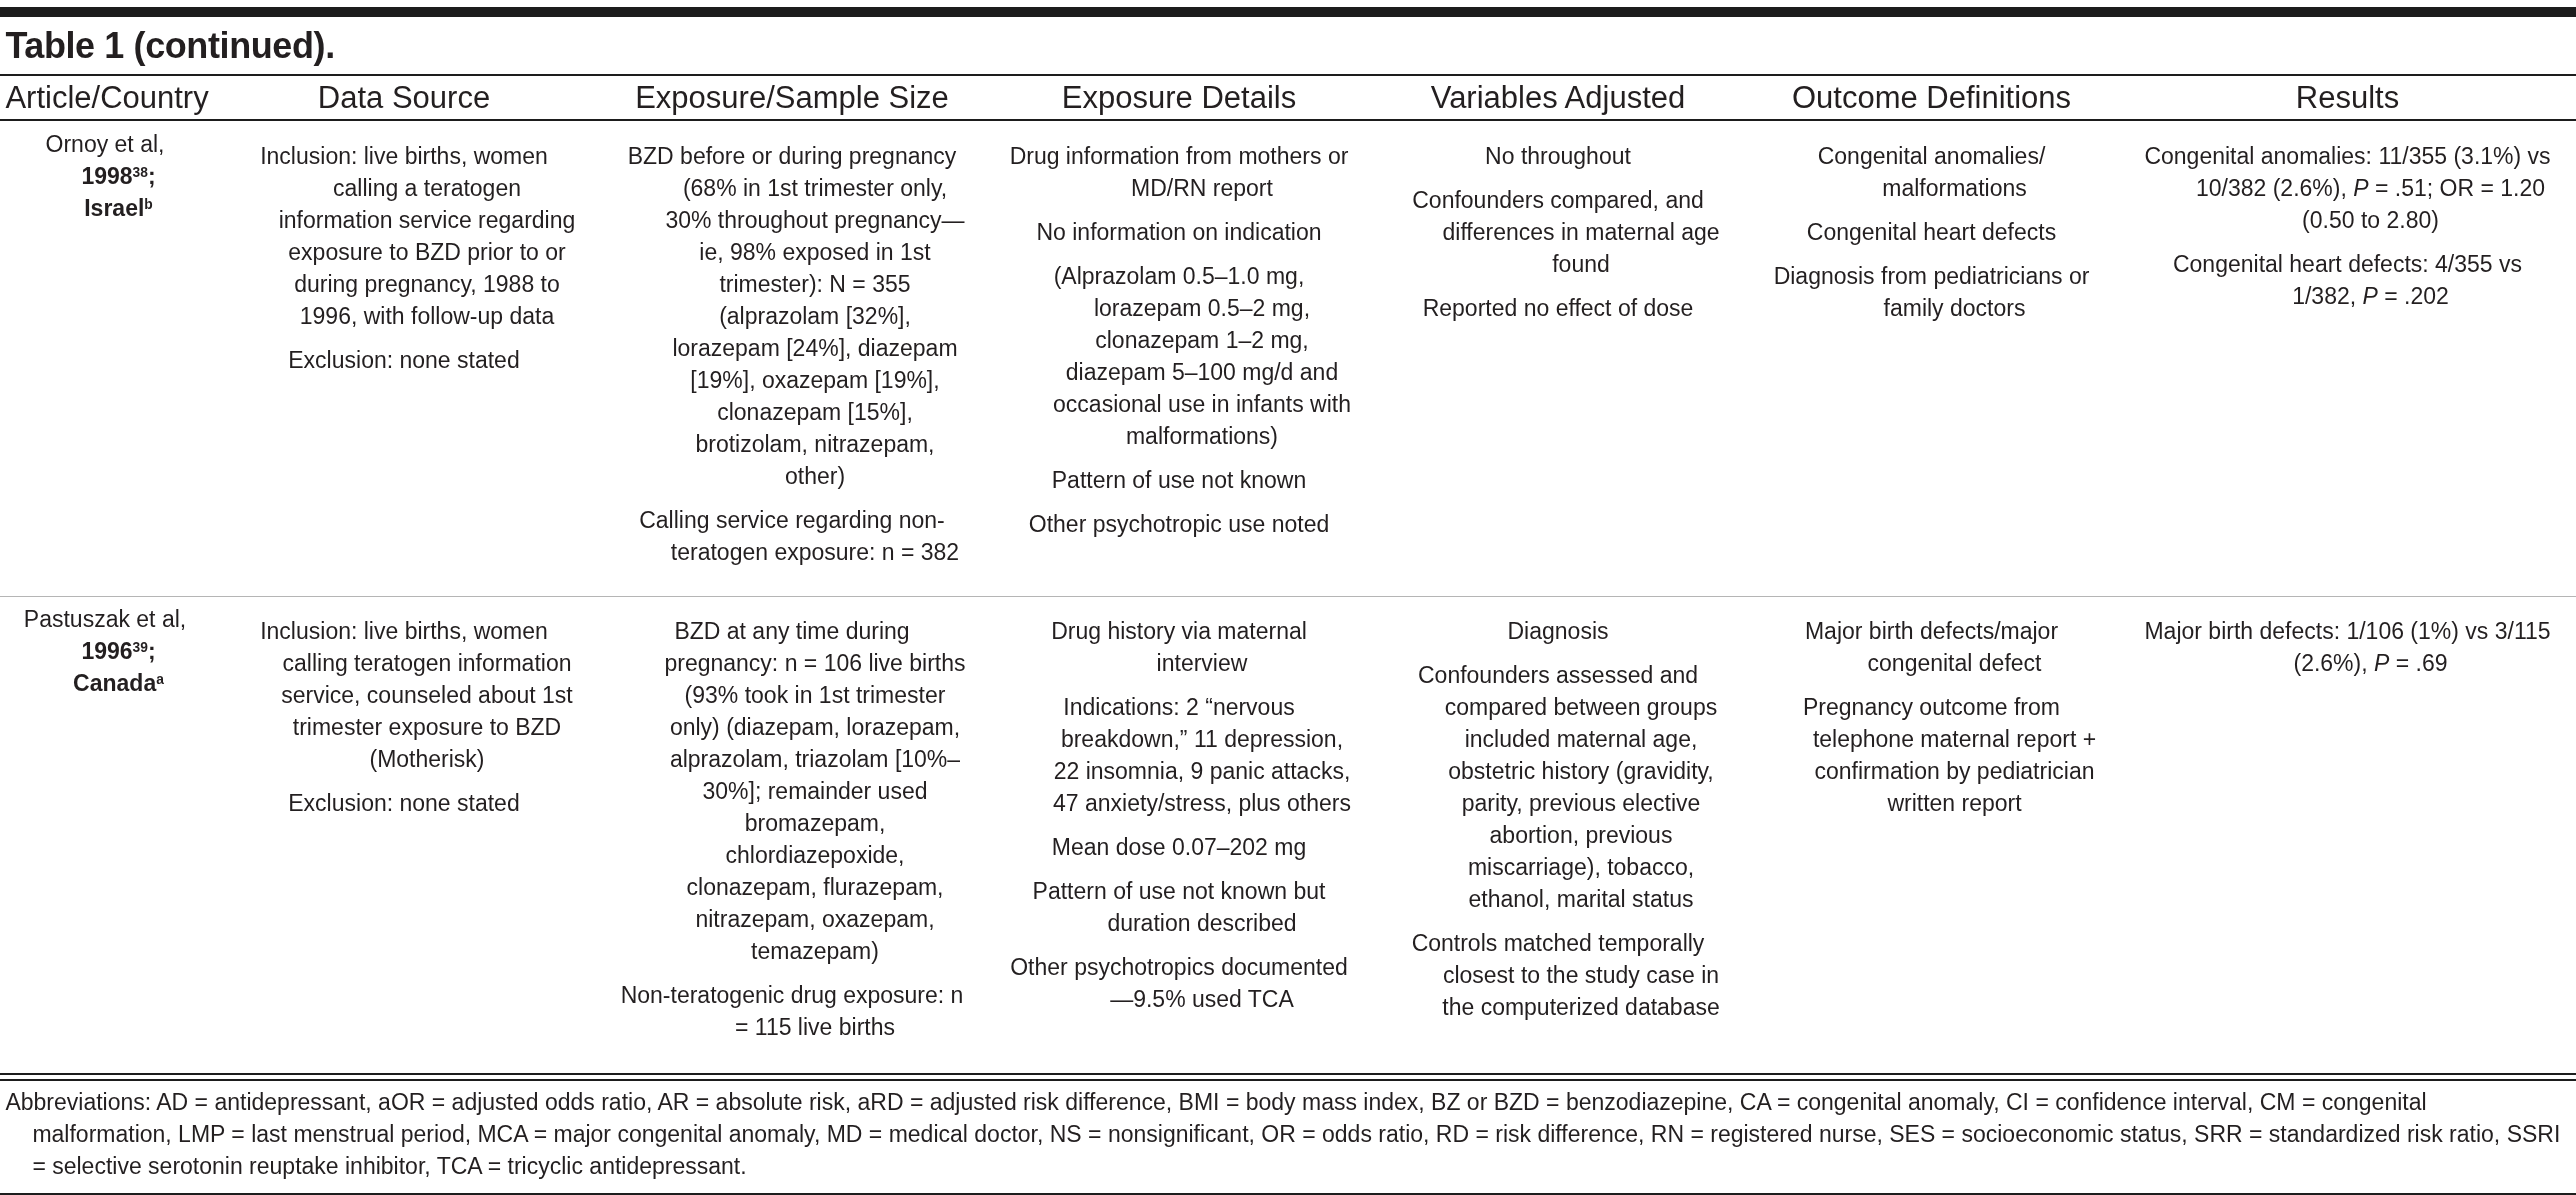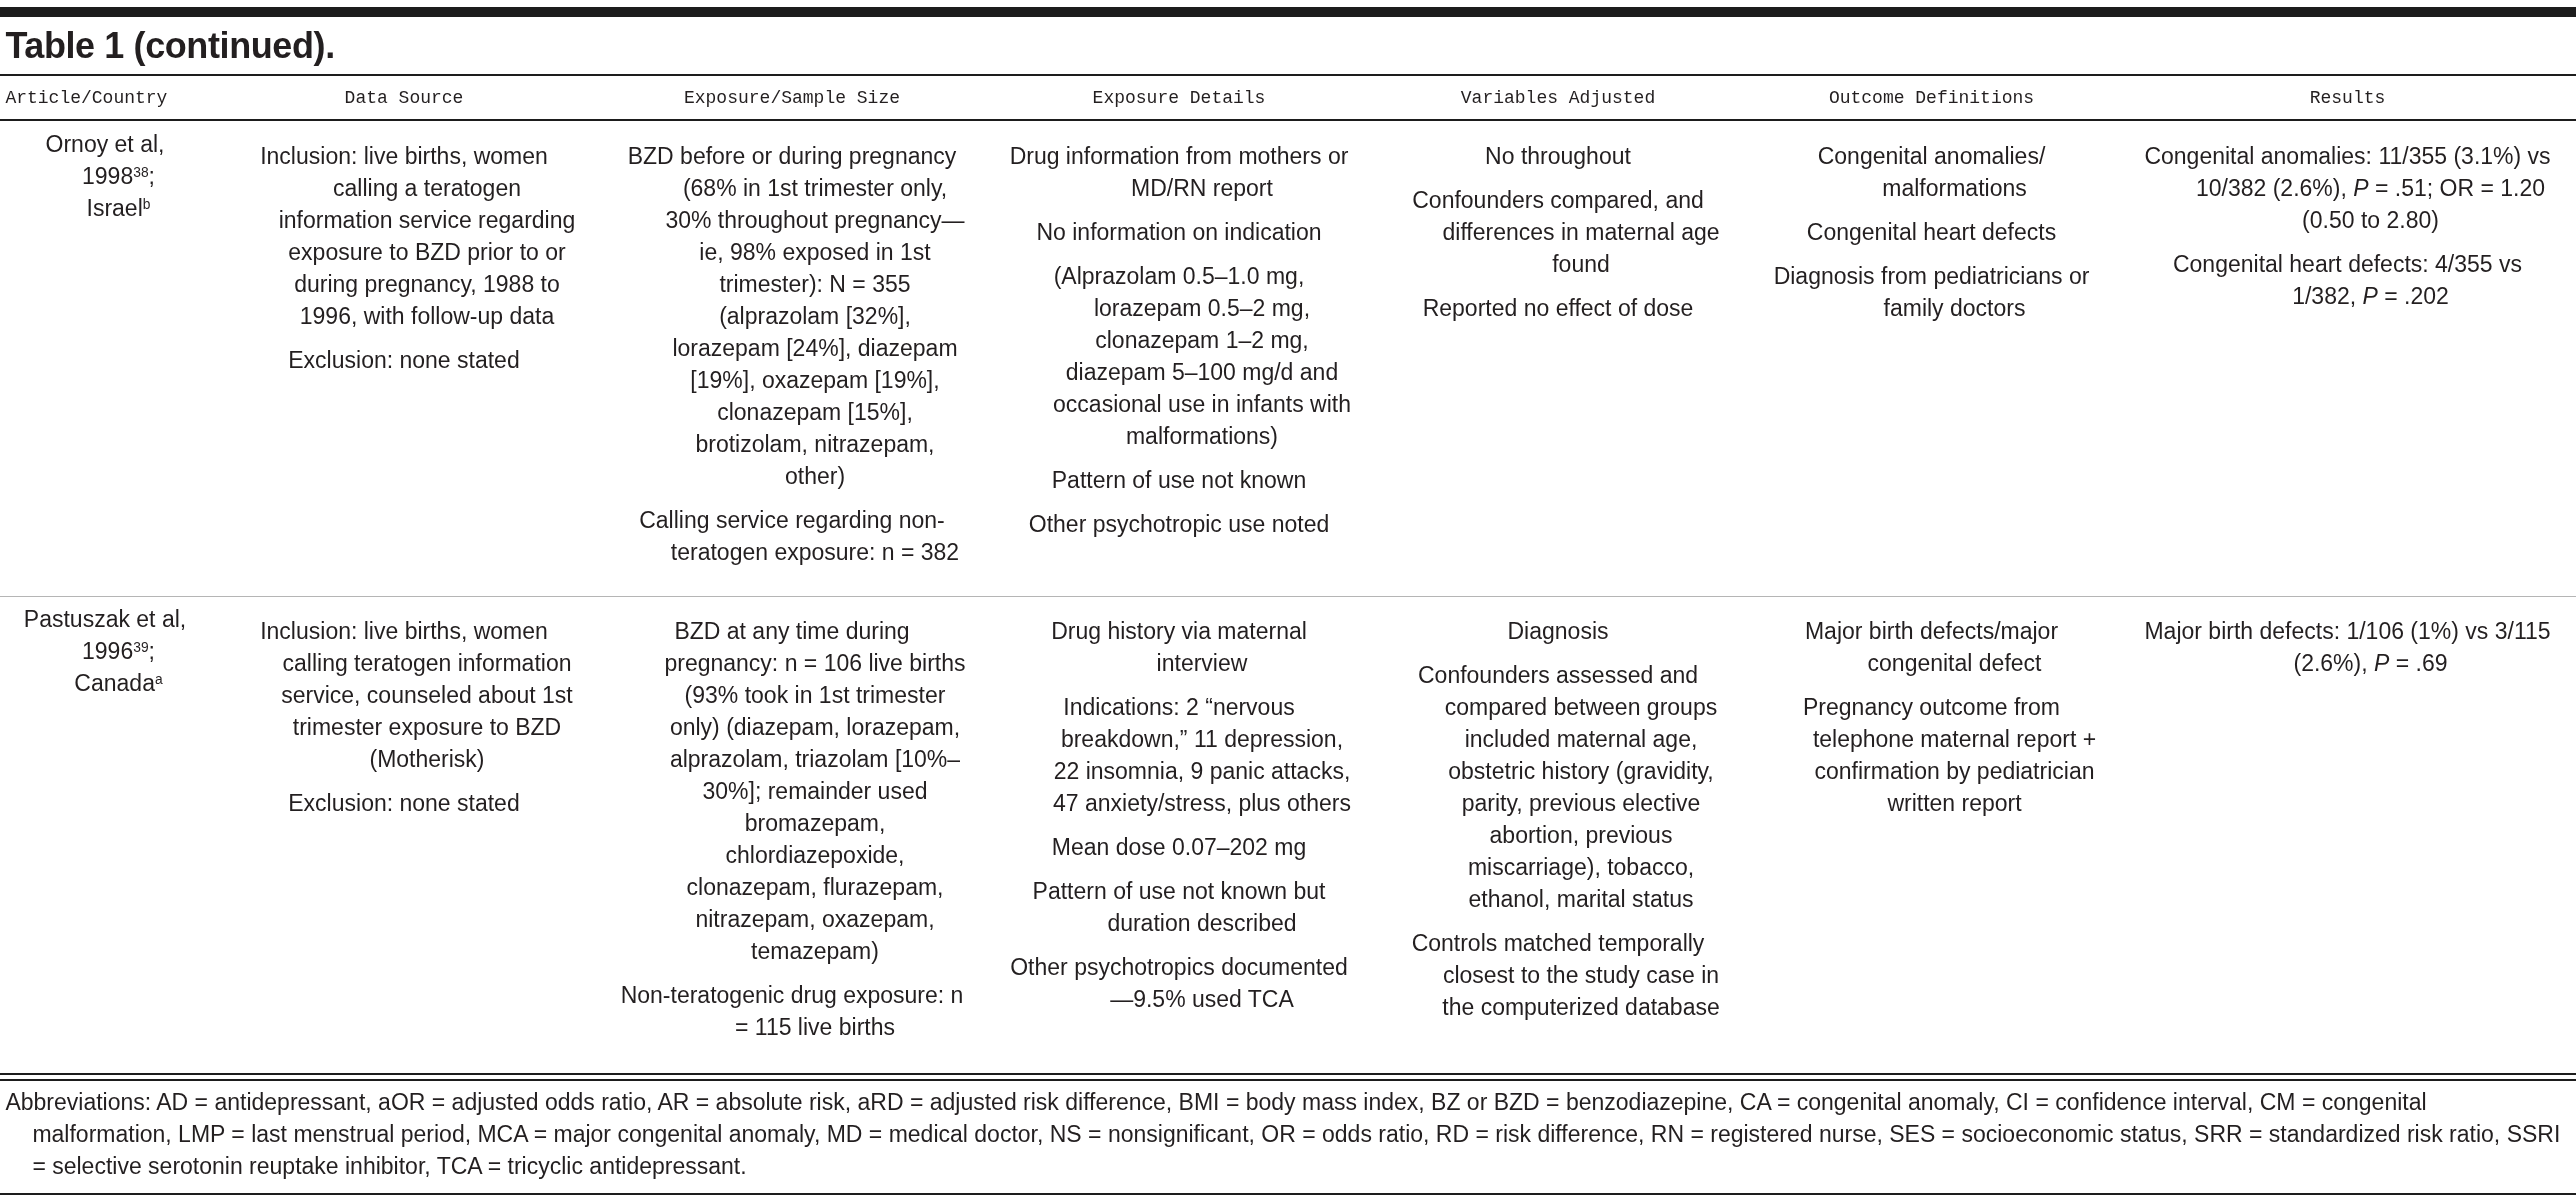--- a/index.html
+++ b/index.html
@@ -11,32 +11,32 @@
   }
   .page { width:2576px; }
   .rule-top { margin-top:7.1px; height:9.8px; background:#1d1d1d; }
   .rule-bottom { height:3.6px; background:#1d1d1d; margin-top:10.7px; }
   .title {
     font-weight:bold; font-size:36px; line-height:43px;
     margin:7.1px 0 7.1px 5.4px; letter-spacing:-0.4px;
   }
   table.tbl { width:100%; border-collapse:collapse; border-top:2.7px solid #1d1d1d; table-layout:fixed; }
   thead th {
-    font-weight:normal; font-size:18px; line-height:30px;
+    font-weight:normal; font-size:31px; line-height:30px;
     padding:7.1px 5.4px 6.2px 5.4px; text-align:center;
-    border-bottom:2.7px solid #1d1d1d; white-space:nowrap; overflow:visible;font-family:Liberation Mono, monospace;
+    border-bottom:2.7px solid #1d1d1d; white-space:nowrap; overflow:visible;
   }
   thead th.first { text-align:left; padding-left:5.4px; }
   td { vertical-align:top; padding:6.2px 7.1px 16px 7.1px;text-align:center; }
   tbody tr.r2 td { border-top:1.8px solid #b5b5b5; }
   
   .cp { margin:12px; padding-left:46px; text-indent:-46px; }
   
   .al { margin:0; padding-left:0; text-indent:0; }
-  .al ~ .al { padding-left:27px; }
+  .al ~ .al { padding-left:27px;font-weight:bold; }
   sup { font-size:60%; line-height:0; vertical-align:baseline; position:relative; top:-0.5em; }
   em { font-style:italic; }
   .double-rule {
     margin-top:1.8px; height:4.5px;
     border-top:2.7px solid #1d1d1d; border-bottom:2.7px solid #1d1d1d;
   }
   .footnotes { padding:5.4px 5.4px 0 5.4px; }
   .fn { margin:0; }
   .fn-quality { margin-bottom:1.8px; }
   .fn-abbr { padding-left:27px; text-indent:-27px; }

